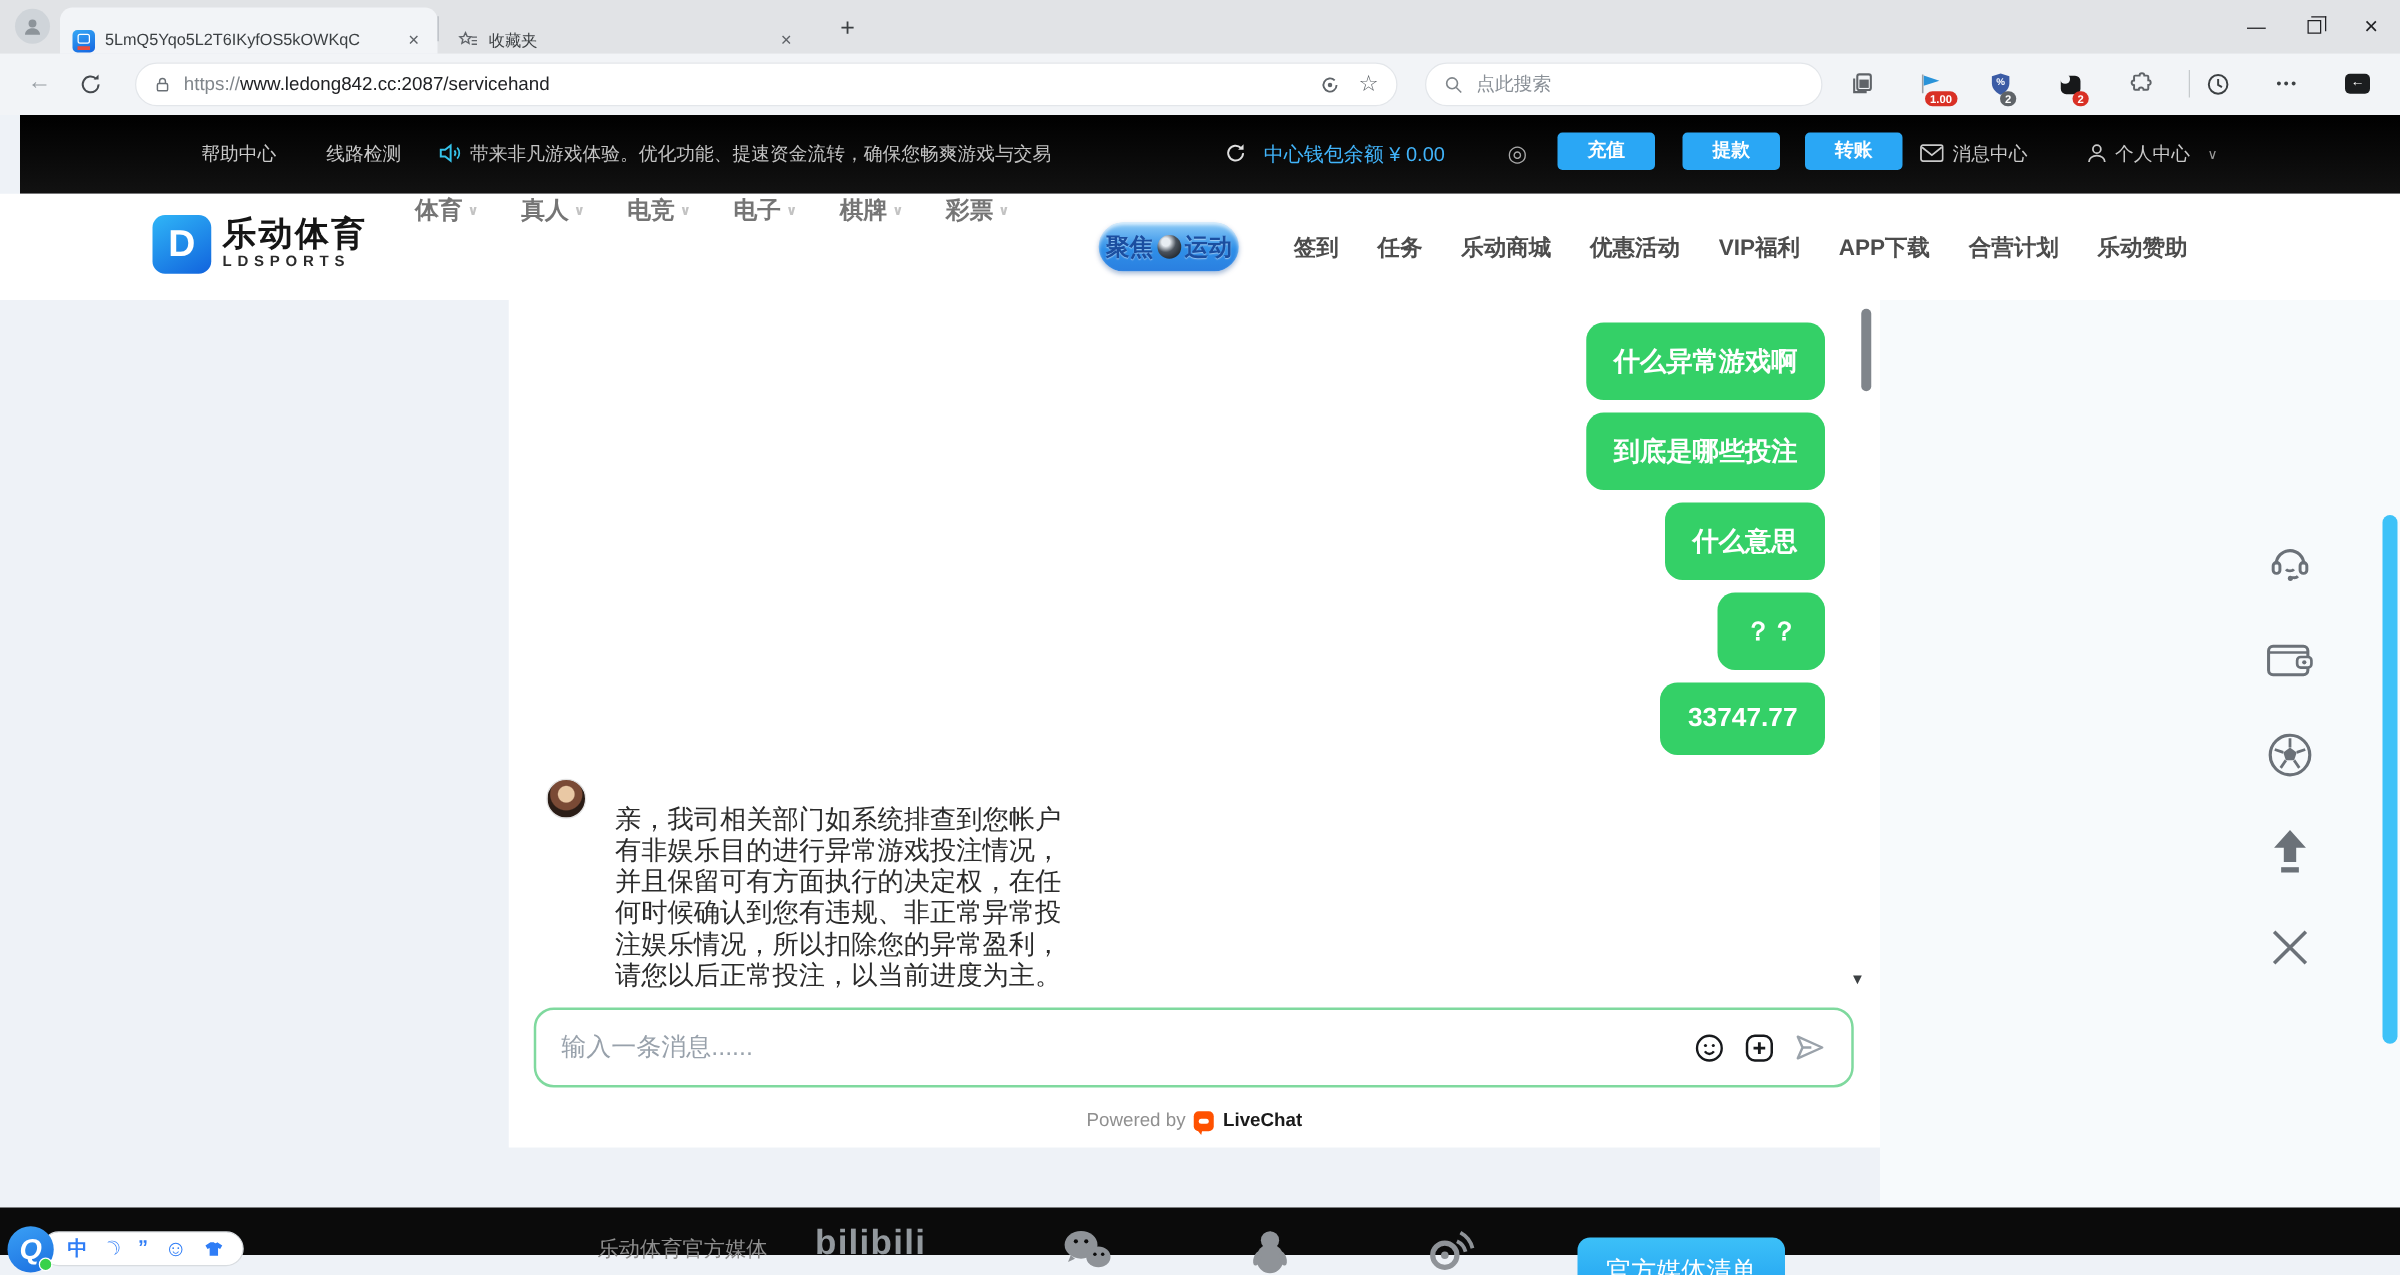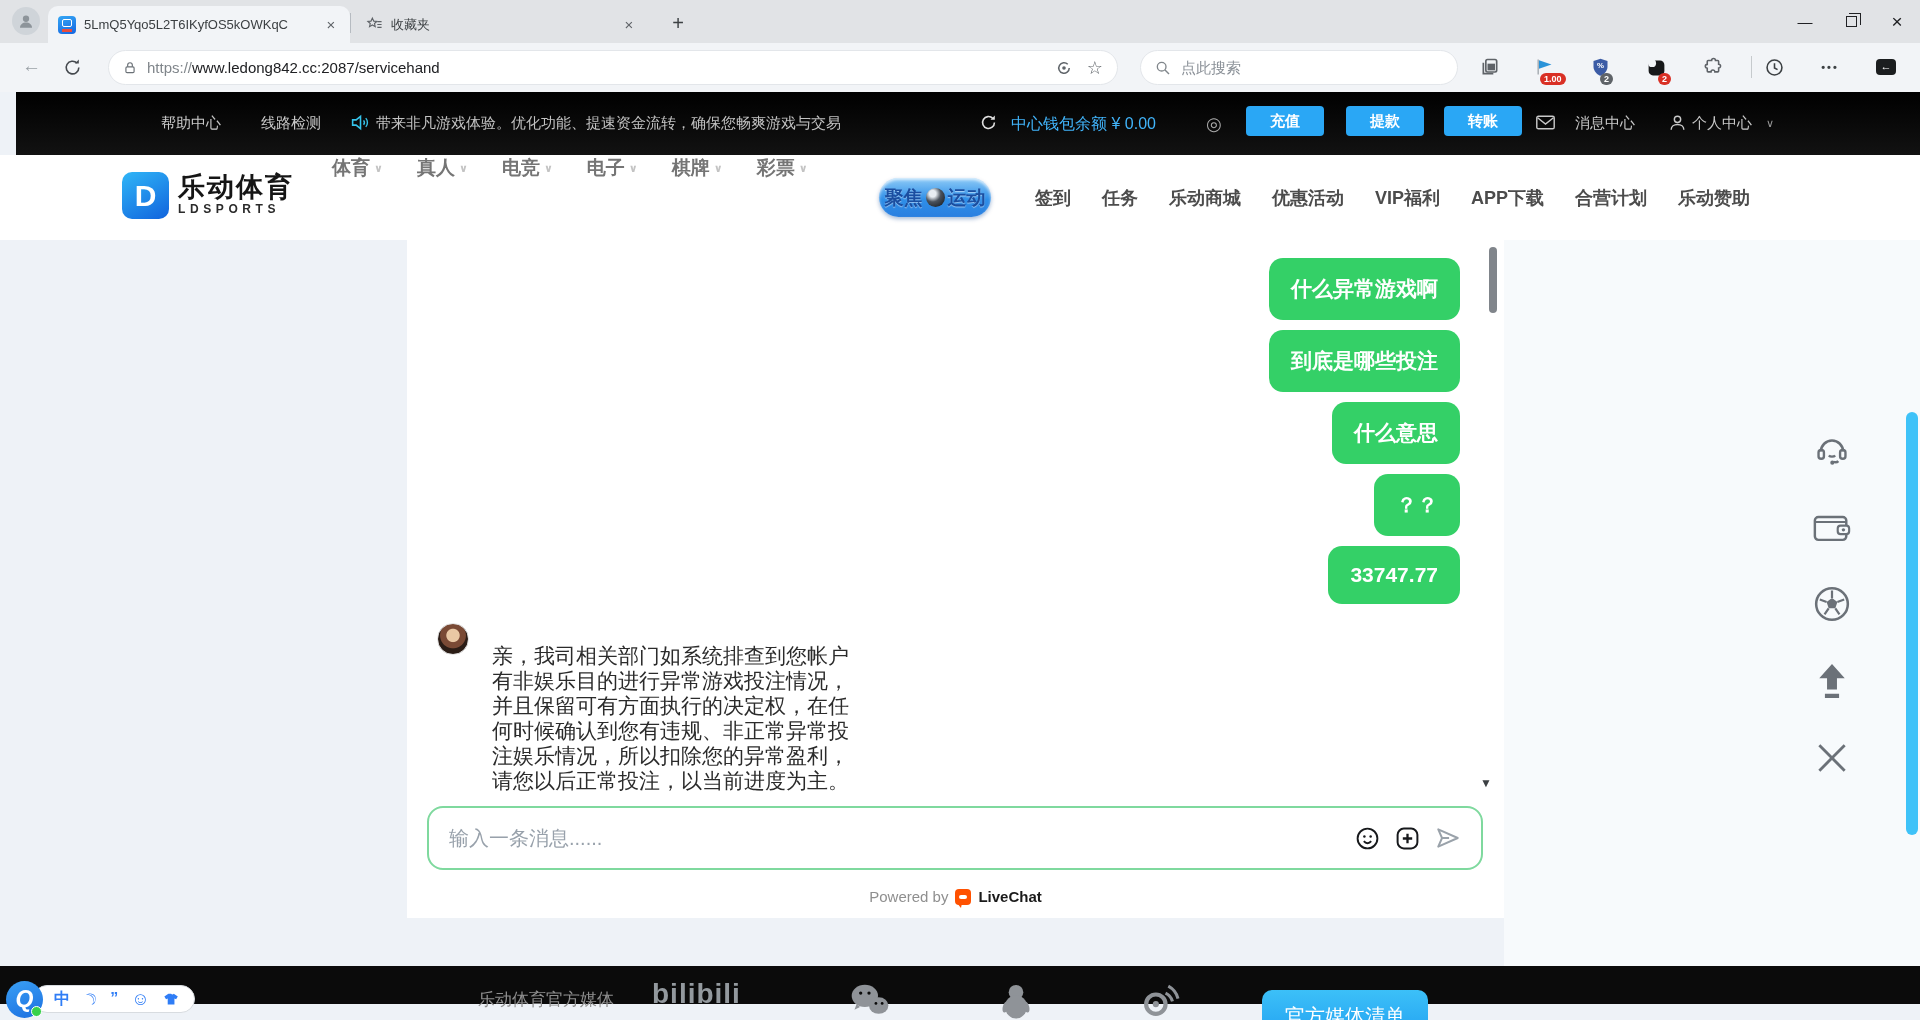--- a/index.html
+++ b/index.html
@@ -3,21 +3,21 @@
 <meta charset="utf-8">
 <style>
   * { margin:0; padding:0; box-sizing:border-box; }
   html,body { width:1920px; height:1020px; overflow:hidden; }
   body { font-family:"Liberation Sans","DejaVu Sans",sans-serif; }
   .screen { position:relative; width:1920px; height:1020px; background:#eef2f7; overflow:hidden; }
 
   
   .titlebar { position:absolute; left:0; top:0; width:1920px; height:43px; background:#e1e3e6; }
   .profile-btn { position:absolute; left:12px; top:7px; width:28px; height:28px; border-radius:50%; background:#cfd4d9; display:flex; align-items:center; justify-content:center; }
-  .tab { position:absolute; top:6px; height:37px; display:flex; align-items:center; padding:18px 10px; font-size:13px; color:#3c4043; }
+  .tab { position:absolute; top:6px; height:37px; display:flex; align-items:flex-start; padding:18px 10px; font-size:13px; color:#3c4043; }
   .tab.active { background:#f2f4f7; border-radius:10px 10px 0 0; }
   .tab .tab-title { flex:1; overflow:hidden; white-space:nowrap; margin:0 8px; }
   .tab-close { font-size:15px; color:#5f6368; width:18px; text-align:center; cursor:default; }
   .tab-sep { position:absolute; top:13px; width:1px; height:20px; background:#b6bbc1; }
   .favicon { width:18px; height:18px; border-radius:4px; background:linear-gradient(160deg,#35a7f5,#1565e0); position:relative; flex:none; }
   .favicon .fav-inner { position:absolute; left:4px; top:3px; width:10px; height:8px; border:1.5px solid #fff; border-radius:2px; }
   .favicon .fav-red { position:absolute; left:4px; bottom:2px; width:10px; height:3px; background:#e64: ; background:#e84c3d; }
   .newtab { position:absolute; left:664px; top:10px; font-size:20px; color:#3c4043; width:28px; height:28px; text-align:center; line-height:26px; }
   .win-controls { position:absolute; right:0; top:0; height:43px; display:flex; }
   .win-btn { width:46px; height:43px; display:flex; align-items:center; justify-content:center; color:#202124; font-size:15px; }
@@ -244,21 +244,21 @@
     <span class="sh-item eye-glyph" style="left:1190px; top:21px;">◎</span>
     <div class="hd-btn" style="left:1230px;">充值</div>
     <div class="hd-btn" style="left:1330px;">提款</div>
     <div class="hd-btn" style="left:1428px;">转账</div>
     <span class="sh-item" style="left:1520px; top:23px;">
       <svg width="19" height="15" viewBox="0 0 24 18">
           <rect x="1" y="1" width="22" height="16" rx="2" fill="none" stroke="#c9c9c9" stroke-width="1.8"></rect>
           <path d="M2 3l10 8 10-8" fill="none" stroke="#c9c9c9" stroke-width="1.8"></path>
         </svg>
     </span>
-    <span class="sh-item" style="left:1546px;margin-left:13px;">消息中心</span>
+    <span class="sh-item" style="left:1546px;">消息中心</span>
     <span class="sh-item" style="left:1652px; top:21px;">
       <svg width="19" height="19" viewBox="0 0 24 24">
           <circle cx="12" cy="8" r="4" fill="none" stroke="#c9c9c9" stroke-width="1.8"></circle>
           <path d="M4 21c0-4 3.6-6.5 8-6.5s8 2.5 8 6.5" fill="none" stroke="#c9c9c9" stroke-width="1.8"></path>
         </svg>
     </span>
     <span class="sh-item" style="left:1676px;">个人中心</span>
     <span class="sh-item chev" style="left:1750px; top:25px;">∨</span>
   </div>
 

